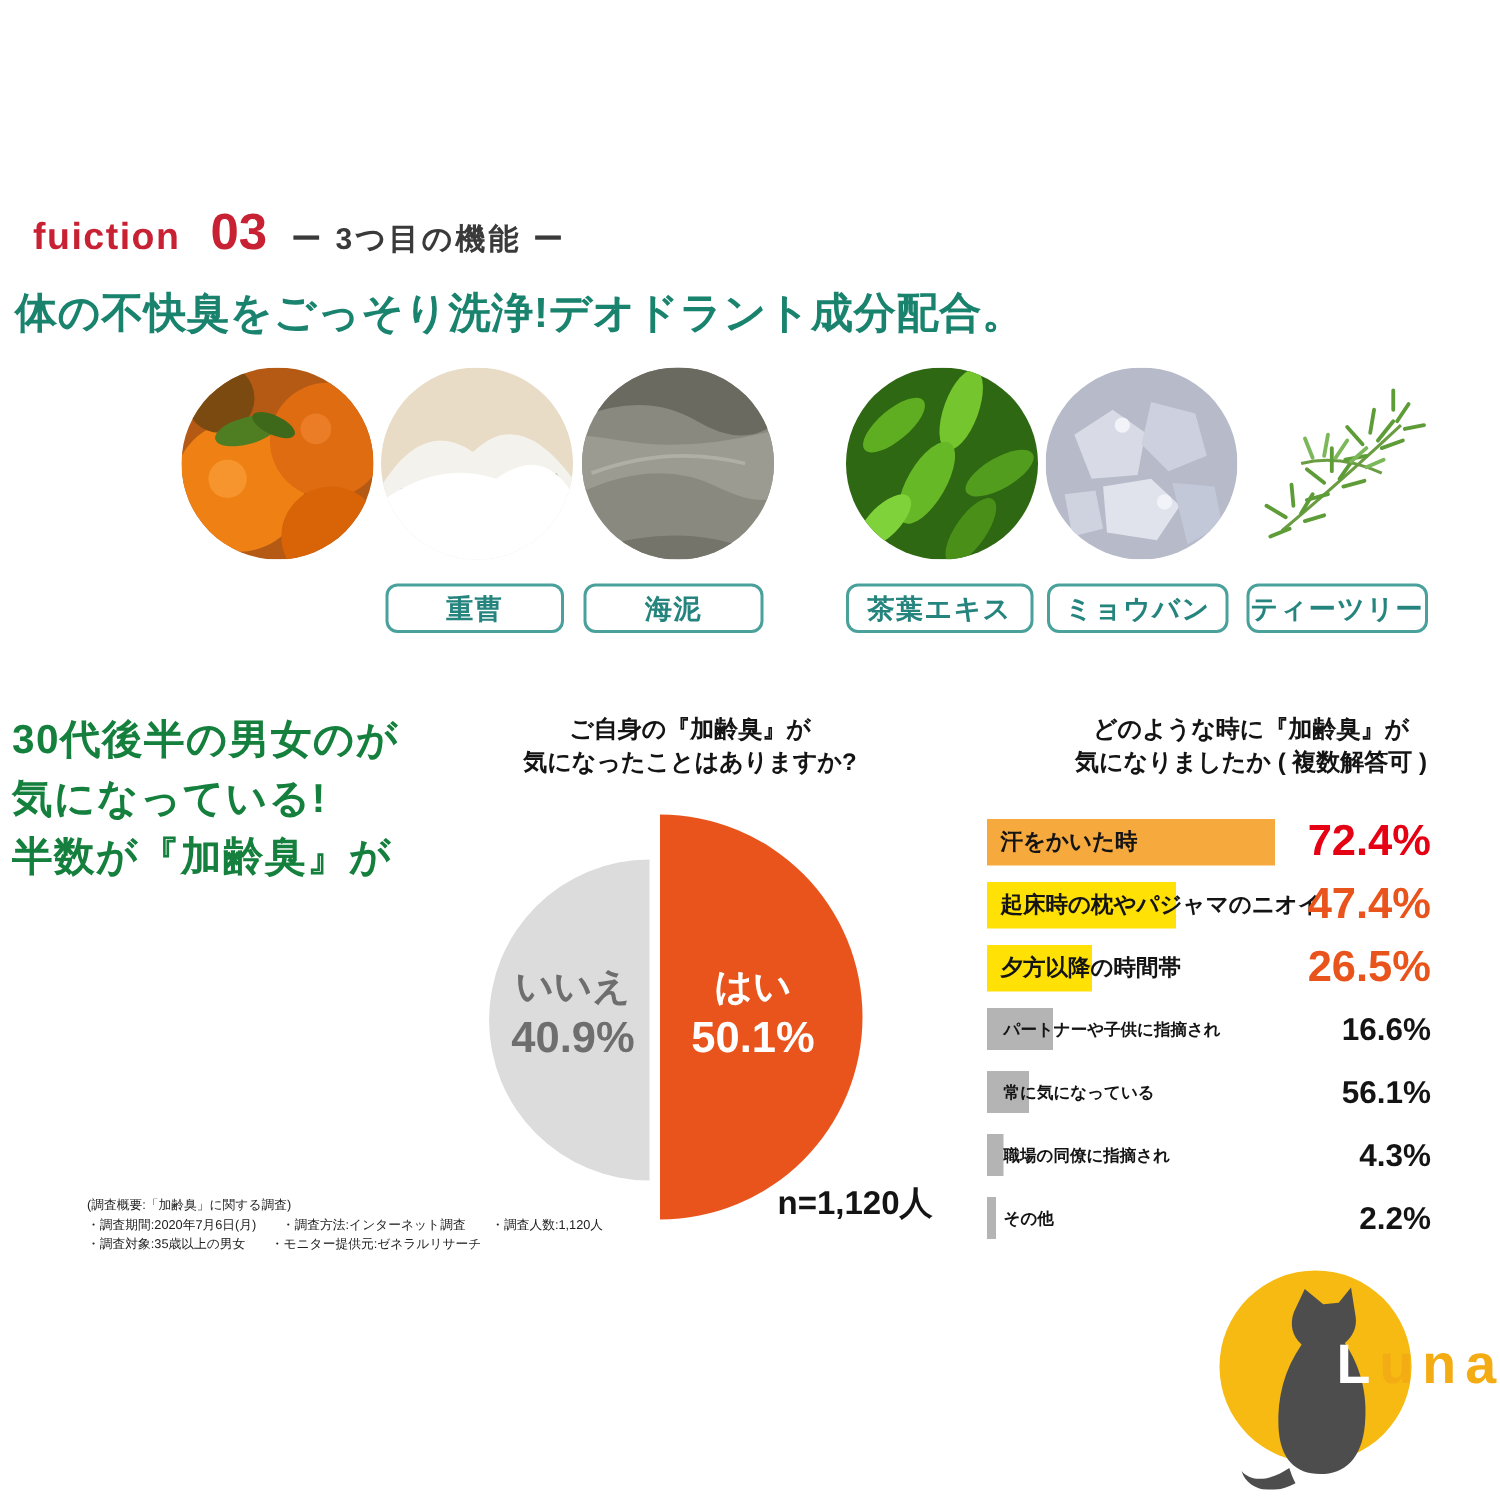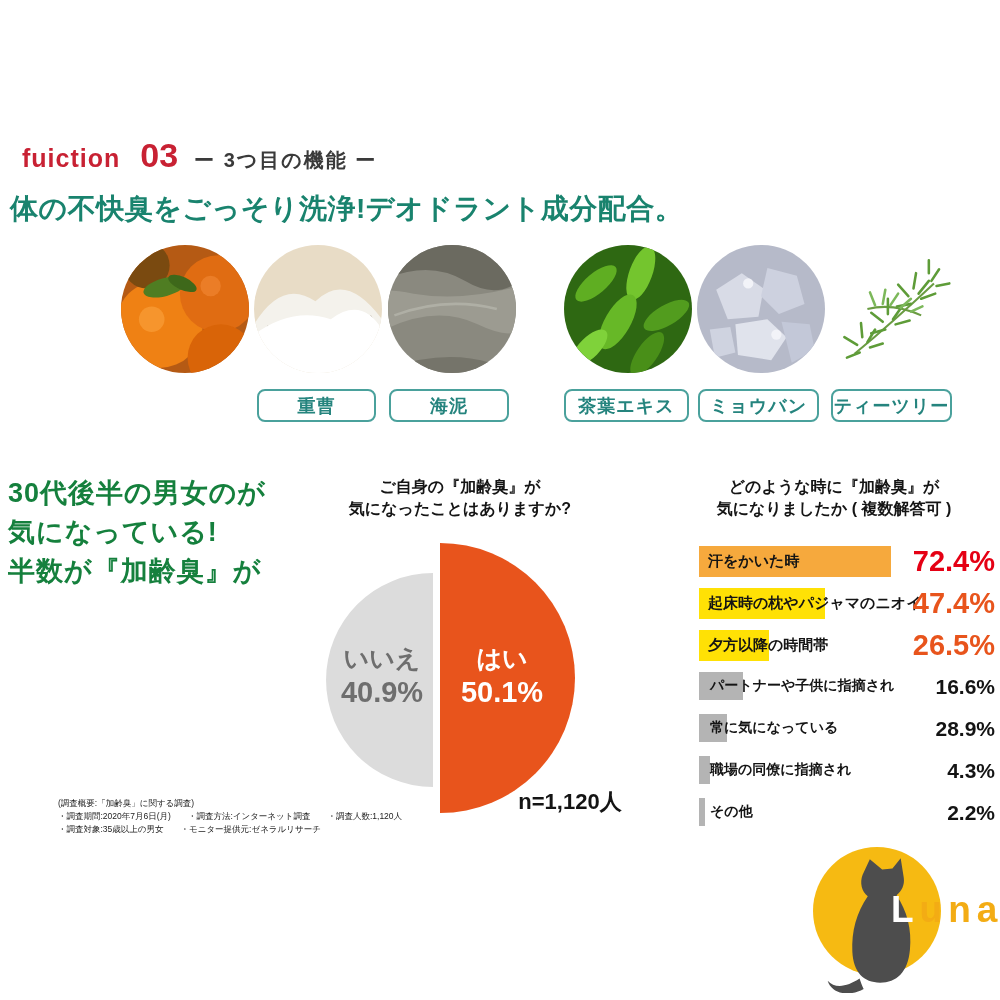--- a/index.html
+++ b/index.html
@@ -39,28 +39,28 @@
   .pie-label .l1{font-size:25px;line-height:33px;}
   .pie-label .l2{font-size:29px;line-height:34px;}
   .pie-n{position:absolute;left:495px;top:787px;width:150px;text-align:center;
          font-size:22px;font-weight:bold;color:#141414;}
 
   
   .survey{position:absolute;left:58px;top:797px;font-size:8.5px;color:#222;
           line-height:13px;white-space:nowrap;}
 
   
-  .bars{position:absolute;left:699px;top:546px;width:296px;height:300px;}
+  .bars{position:absolute;left:658px;top:546px;width:296px;height:300px;}
   .bar-row{position:absolute;left:0;width:100%;height:34px;}
   .bar-fill{position:absolute;left:0;top:0;height:31px;}
   .bar-fill.t3{height:28px;}
   .bar-label{position:absolute;left:9px;top:0;height:31px;display:flex;align-items:center;
              font-weight:bold;color:#141414;white-space:nowrap;}
   .bar-label.t1,.bar-label.t2{font-size:15px;}
-  .bar-label.t3{font-size:14px;left:11px;height:28px;}
+  .bar-label.t3{font-size:11px;left:11px;height:28px;}
   .bar-pct{position:absolute;right:0;top:-2px;height:34px;display:flex;align-items:center;
            font-weight:bold;}
   .bar-pct.t1,.bar-pct.t2{font-size:29px;font-weight:800;}
   .bar-pct.t3{font-size:21px;font-weight:600;}
 
   
   .luna{position:absolute;left:805px;top:845px;width:195px;height:152px;}
   .luna-circle{position:absolute;left:8px;top:2px;width:128px;height:128px;border-radius:50%;}
   .luna-cat{position:absolute;left:18px;top:4px;width:106px;height:144px;}
   .luna-text{position:absolute;left:86px;top:44px;font-size:37px;font-weight:bold;
@@ -245,21 +245,21 @@
         <span class="bar-pct t2" style="color: rgb(232, 84, 28);">26.5%</span>
       </div>
       <div class="bar-row" style="top: 126px;">
         <div class="bar-fill t3" style="width: 44px; background: rgb(180, 180, 180);"></div>
         <span class="bar-label t3">パートナーや子供に指摘され</span>
         <span class="bar-pct t3" style="color: rgb(20, 20, 20);">16.6%</span>
       </div>
       <div class="bar-row" style="top: 168px;">
         <div class="bar-fill t3" style="width: 28px; background: rgb(180, 180, 180);"></div>
         <span class="bar-label t3">常に気になっている</span>
-        <span class="bar-pct t3" style="color: rgb(20, 20, 20);">28.9%</span>
+        <span class="bar-pct t3" style="color: rgb(20, 20, 20);">56.1%</span>
       </div>
       <div class="bar-row" style="top: 210px;">
         <div class="bar-fill t3" style="width: 11px; background: rgb(180, 180, 180);"></div>
         <span class="bar-label t3">職場の同僚に指摘され</span>
         <span class="bar-pct t3" style="color: rgb(20, 20, 20);">4.3%</span>
       </div>
       <div class="bar-row" style="top: 252px;">
         <div class="bar-fill t3" style="width: 6px; background: rgb(180, 180, 180);"></div>
         <span class="bar-label t3">その他</span>
         <span class="bar-pct t3" style="color: rgb(20, 20, 20);">2.2%</span>

